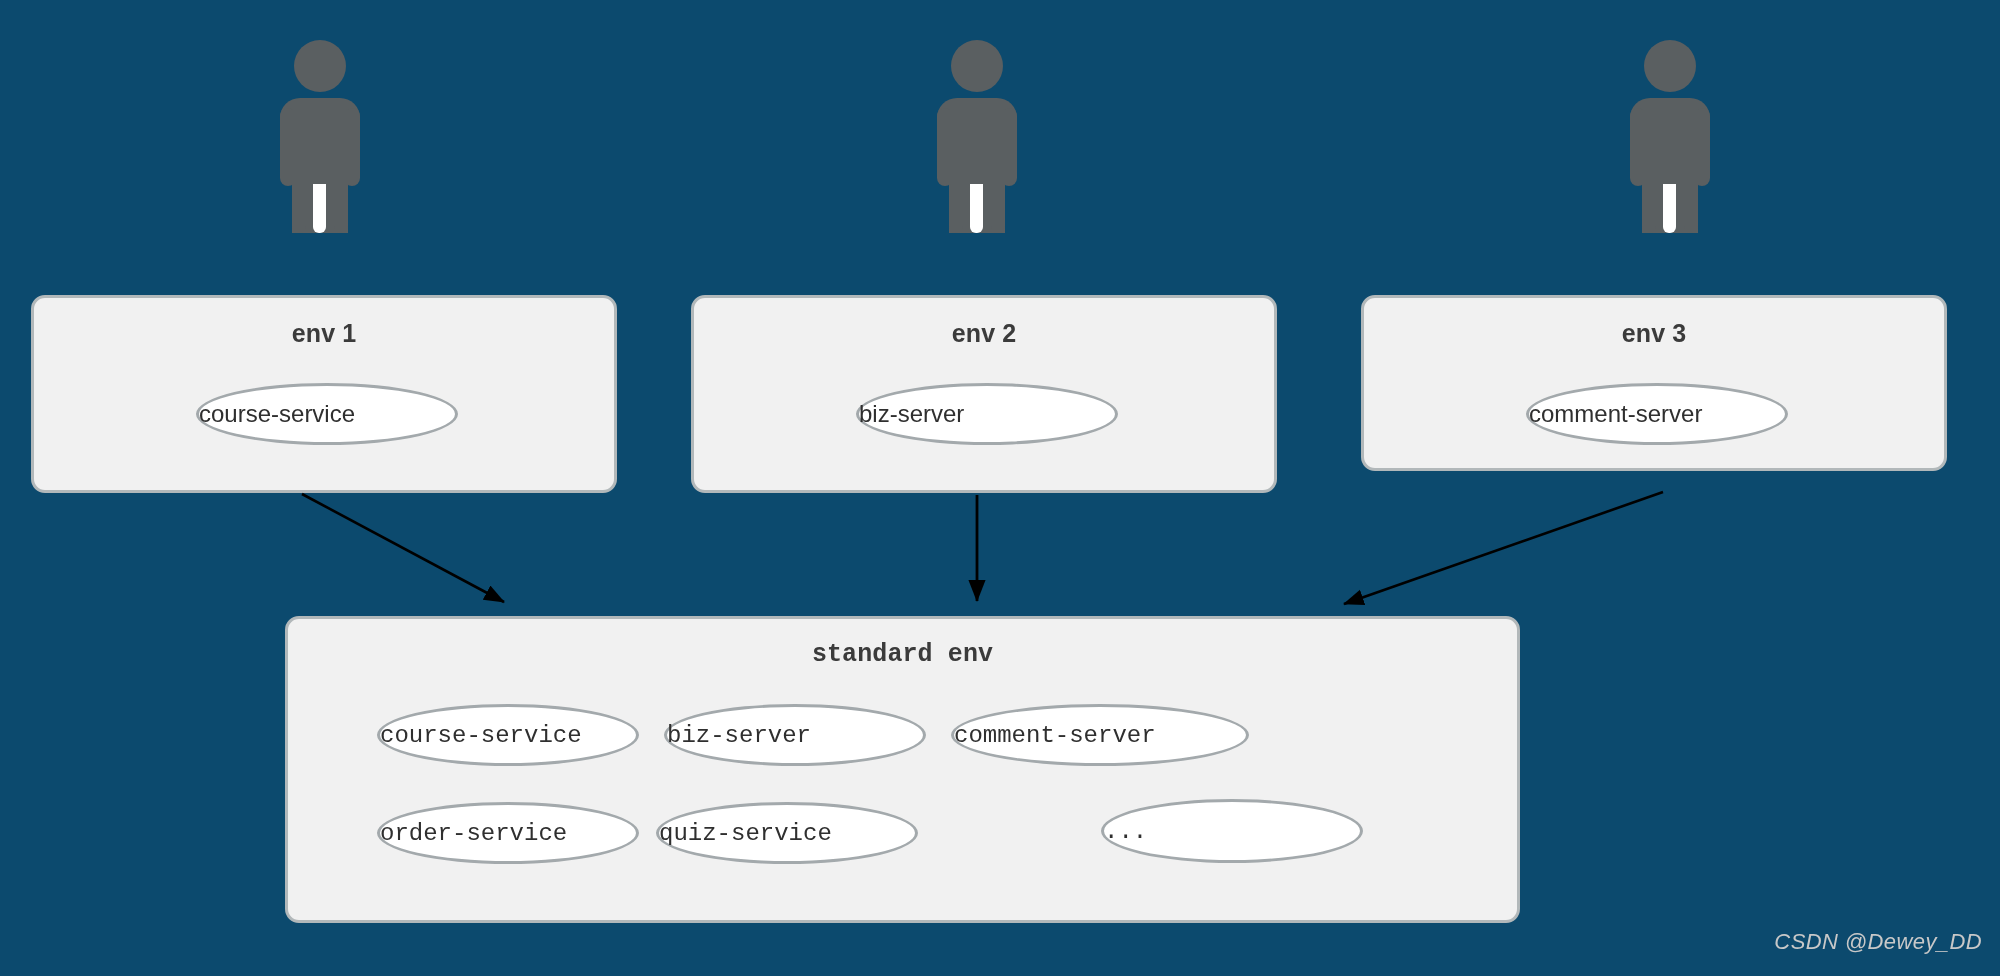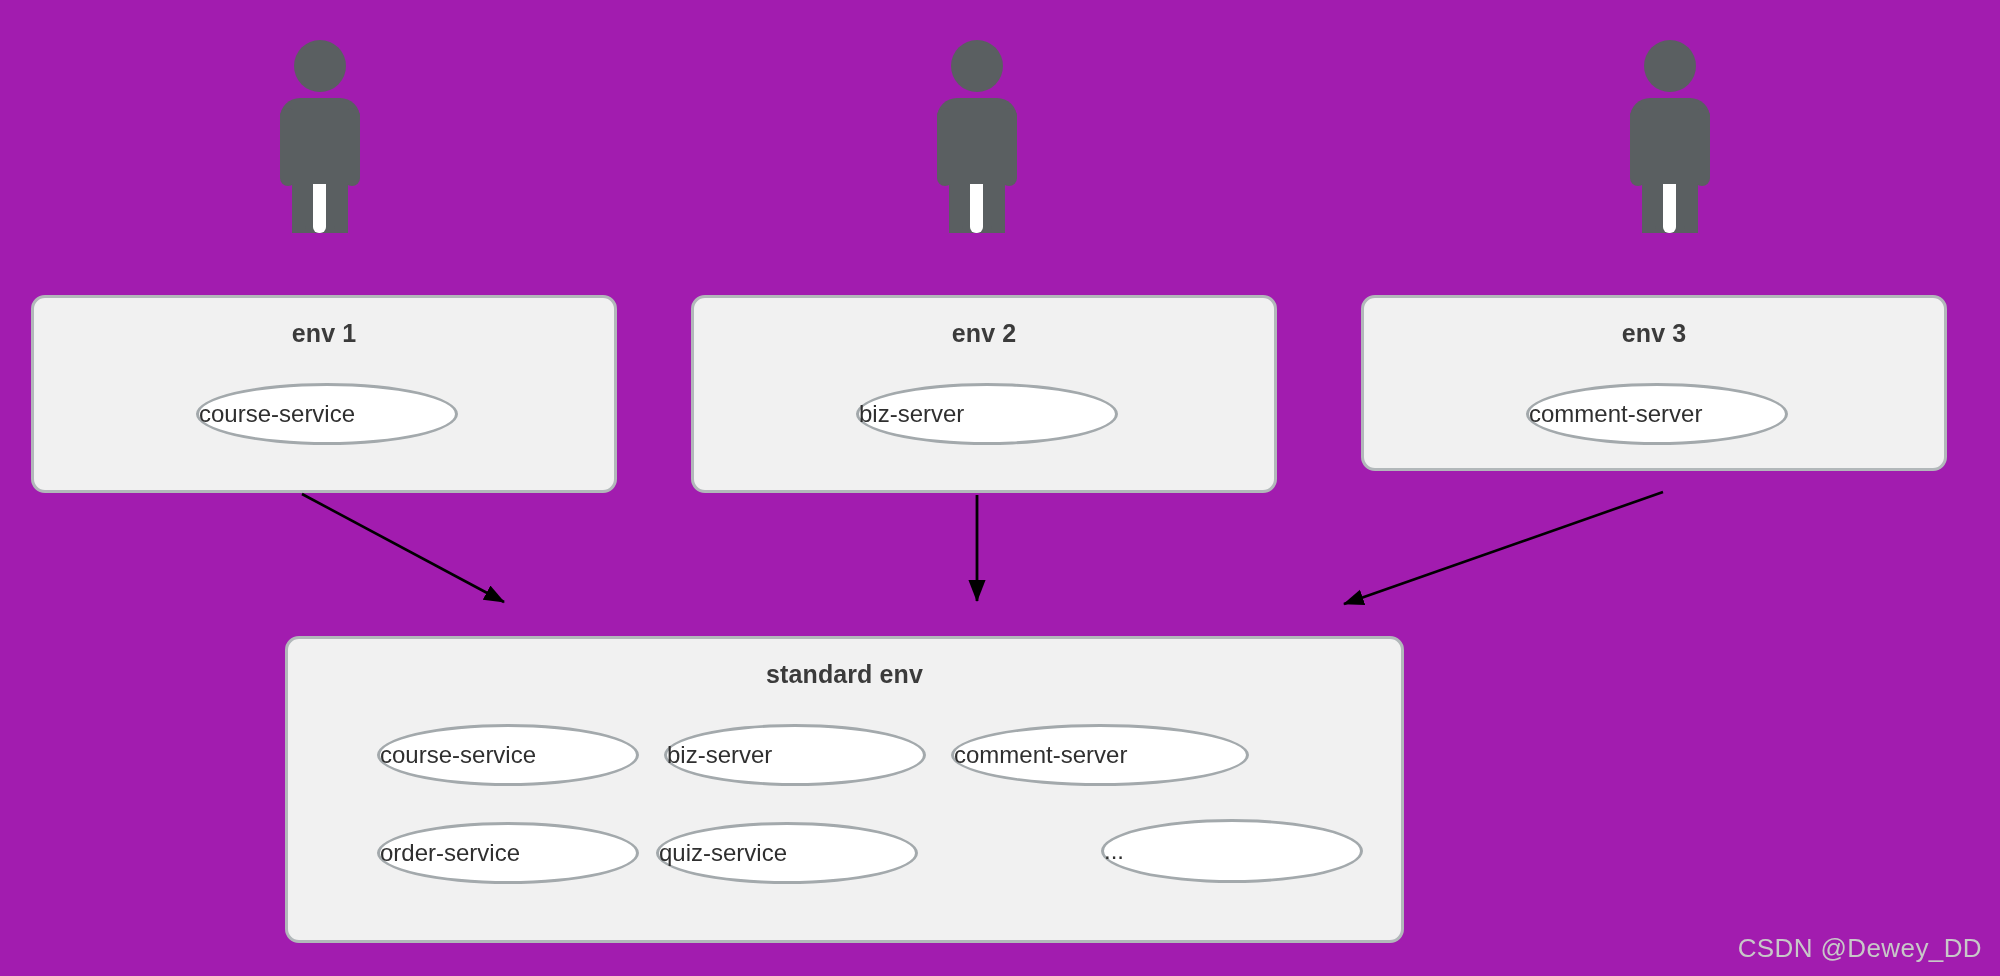--- a/index.html
+++ b/index.html
@@ -12,21 +12,21 @@
     font-family: "Liberation Sans", sans-serif;
     width: 2000px;
     height: 976px;
     position: relative;
     overflow: hidden;
   }
   #canvas {
     position: relative;
     width: 2000px;
     height: 976px;
-    background: #a21caf;
+    background: #0c4a6e;
   }
 
   
   .actor {
     position: absolute;
     width: 110px;
     height: 195px;
   }
   .actor svg { display: block; width: 100%; height: 100%; }
 
@@ -69,24 +69,25 @@
     top: 0;
     width: 2000px;
     height: 976px;
     pointer-events: none;
   }
 
   
   .watermark {
     position: absolute;
     right: 18px;
-    bottom: 12px;
-    font-size: 26px;
+    bottom: 21px;
+    font-size: 22px;
     color: #c8c8c8;
     letter-spacing: .4px;
+    font-style: italic;
   }
 </style>
 </head>
 <body>
 
 <div id="canvas">
 
   <div class="actor" style="left:265px; top:38px;">
     <svg viewBox="0 0 110 195" xmlns="http://www.w3.org/2000/svg" aria-hidden="true">
       <circle cx="55" cy="28" r="26" fill="#5a5f61"></circle>
@@ -146,21 +147,21 @@
     </div>
   </div>
 
   <div class="env-box" style="left:1361px; top:295px; width:586px; height:176px;">
     <div class="env-title top">env 3</div>
     <div class="svc" style="left:162px; top:85px; width:262px; height:62px;">
       <span>comment-server</span>
     </div>
   </div>
 
-  <div class="env-box" style="left:285px; top:636px; width:1119px; height:307px;">
+  <div class="env-box" style="left:285px; top:616px; width:1235px; height:307px;font-family:Liberation Mono, monospace;">
     <div class="env-title top">standard env</div>
 
     <div class="svc" style="left:89px; top:85px; width:262px; height:62px;">
       <span>course-service</span>
     </div>
     <div class="svc" style="left:376px; top:85px; width:262px; height:62px;">
       <span>biz-server</span>
     </div>
     <div class="svc" style="left:663px; top:85px; width:298px; height:62px;">
       <span>comment-server</span>

